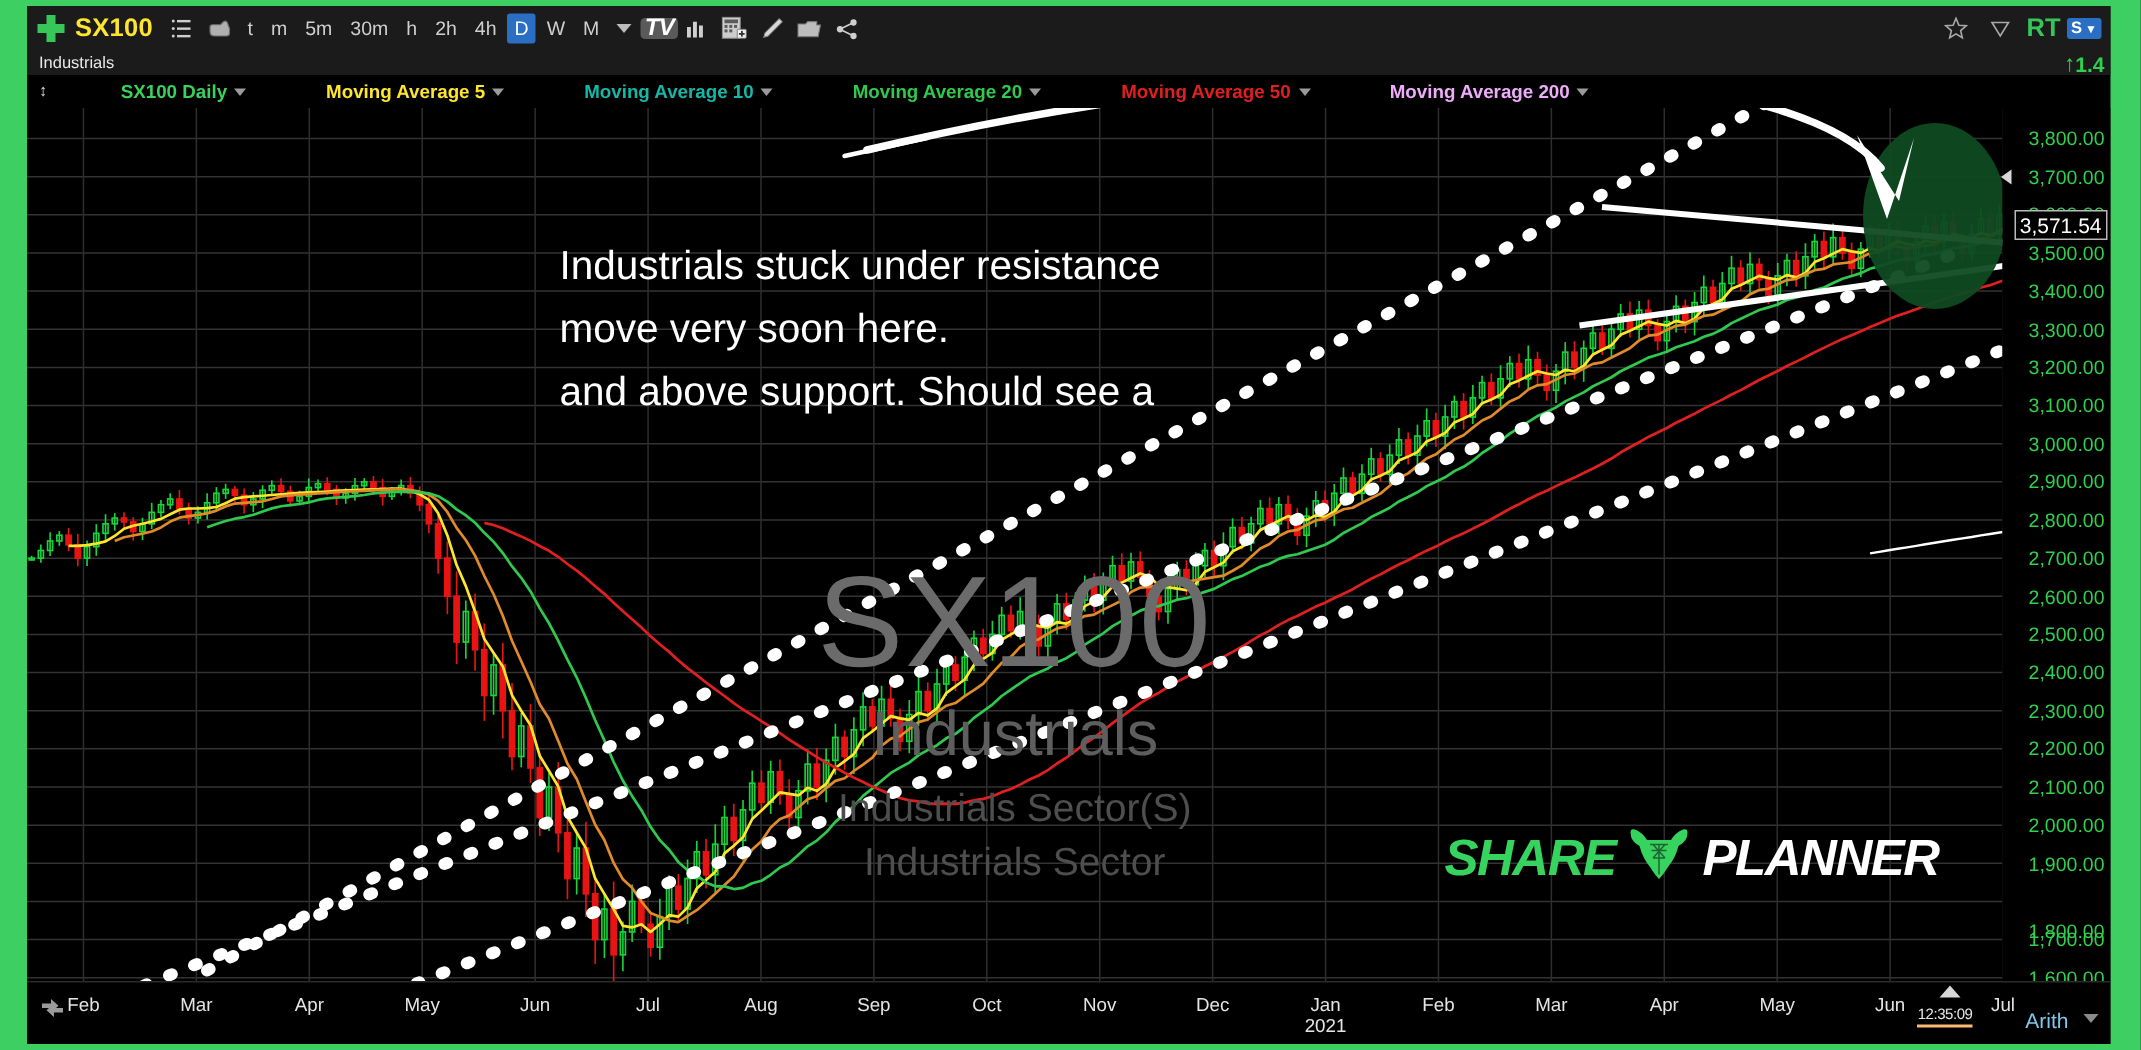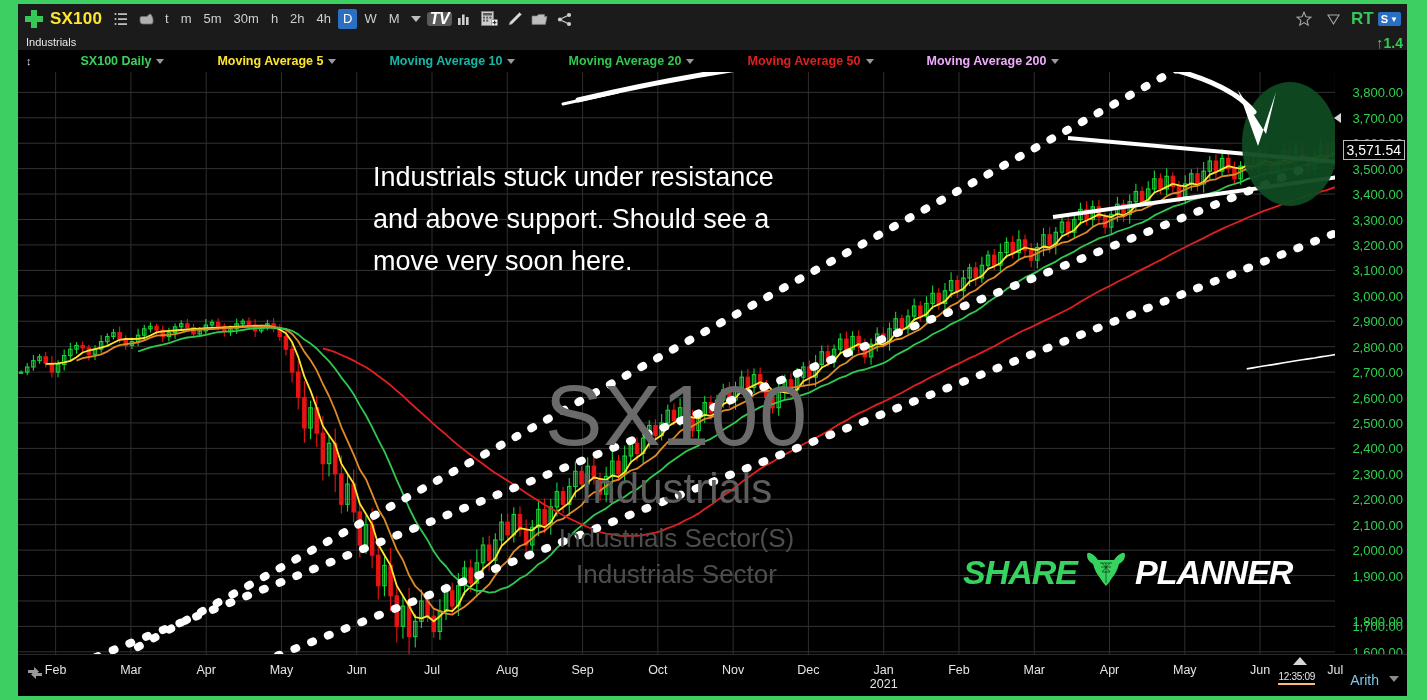--- a/index.html
+++ b/index.html
@@ -819,22 +819,22 @@
           <path d="M4 5 Q4 2 7 3 Q12 5 15 10 L31 10 Q34 5 39 3 Q42 2 42 5 Q42 11 36 14
                    Q34 22 29 28 Q26 33 23 36 Q20 33 17 28 Q12 22 10 14 Q4 11 4 5 Z" fill="#36d35f"></path>
           <path d="M17 13 L29 13 M18 17 L28 17 M19 22 L27 22 M23 13 L23 33 M19 13 L27 22 M27 13 L19 22" stroke="#0b0b0b" stroke-width="1" fill="none" opacity="0.55"></path>
         </svg>
       </span>
       <span class="logo-planner">PLANNER</span>
     </div>
 
     <div class="annotation">
       <div>Industrials stuck under resistance</div>
+      <div>move very soon here.</div>
       <div>and above support. Should see a</div>
-      <div>move very soon here.</div>
     </div>
   </div>
 
   <div class="price-axis">
     <div id="price-ticks">
           <div class="price-tick" style="top: 20.3448px;">3,800.00</div>
           <div class="price-tick" style="top: 45.7759px;">3,700.00</div>
           <div class="price-tick" style="top: 71.2069px;">3,600.00</div>
           <div class="price-tick" style="top: 96.6379px;">3,500.00</div>
           <div class="price-tick" style="top: 122.069px;">3,400.00</div>

